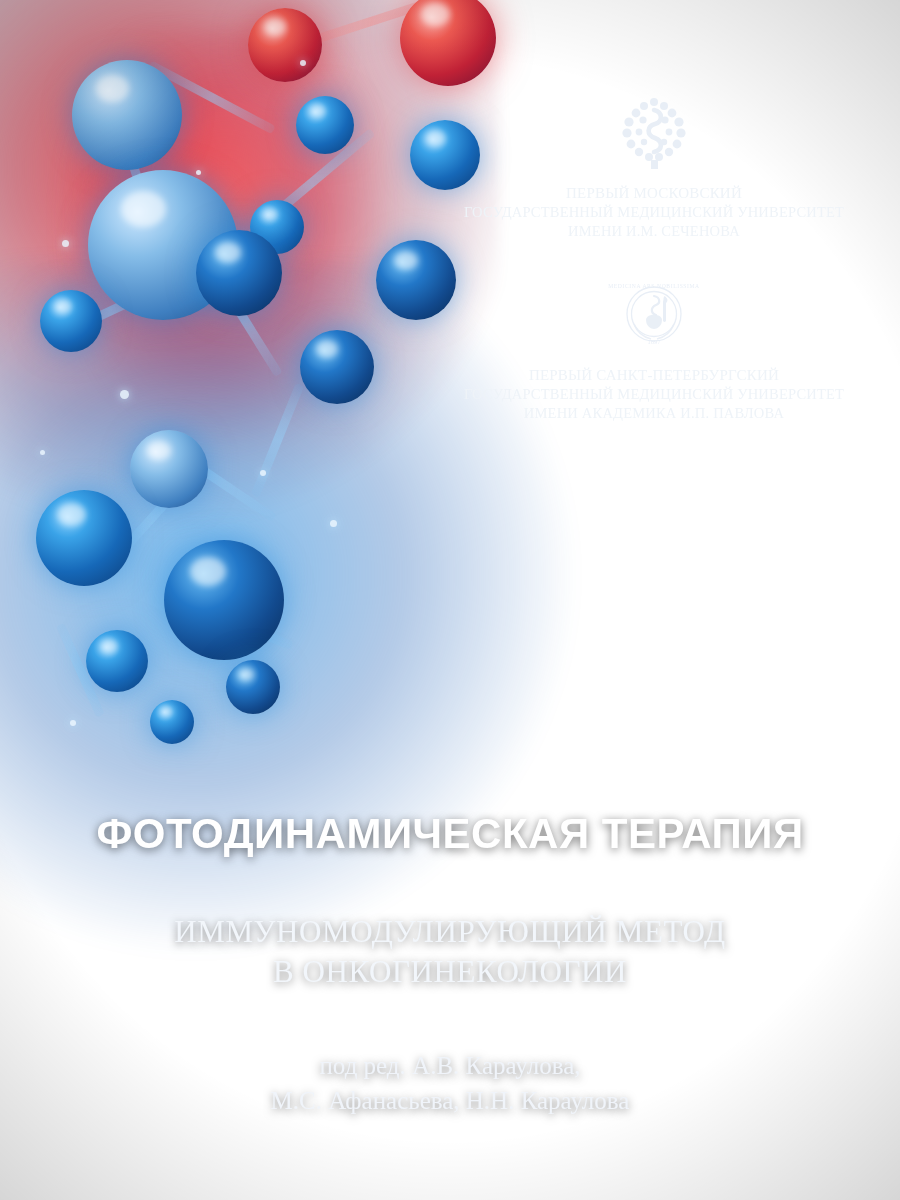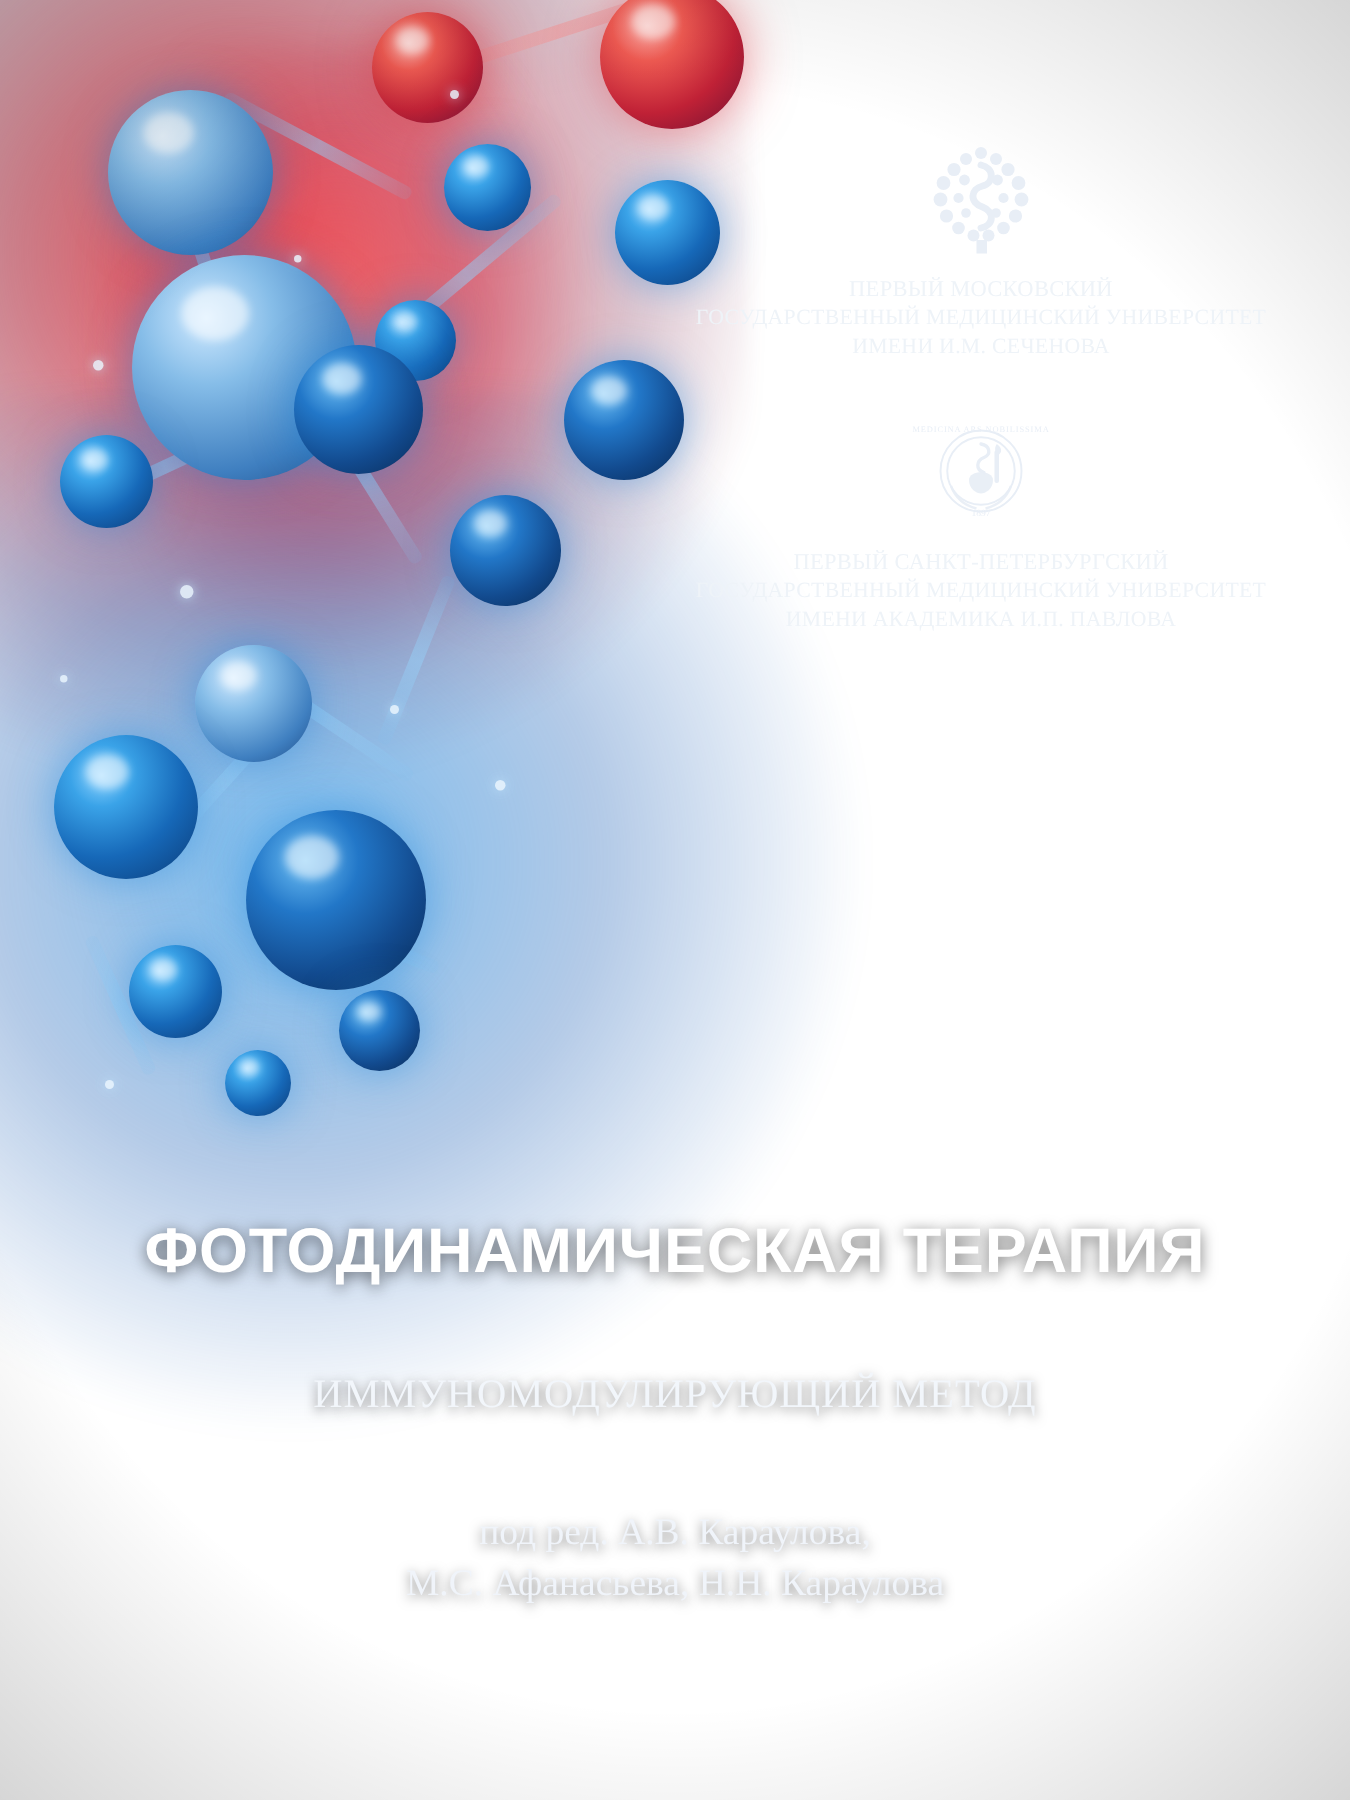--- a/index.html
+++ b/index.html
@@ -172,21 +172,21 @@
     font-weight: bold;
     font-size: 42px;
     letter-spacing: 0.5px;
     color: #ffffff;
     text-shadow: 0 2px 10px rgba(0,0,0,0.55);
     margin: 0;
     padding: 0 46px;
   }
   .subtitle {
     font-family: "Liberation Serif", serif;
-    font-size: 27px;
+    font-size: 31px;
     line-height: 1.28;
     margin-top: 54px;
     color: #f2f6fb;
     letter-spacing: 0.6px;
     text-shadow: 0 2px 8px rgba(0,0,0,0.5);
   }
   .editors {
     font-family: "Liberation Serif", serif;
     font-size: 25px;
     line-height: 1.38;
@@ -325,20 +325,21 @@
         <div>имени академика И.П. Павлова</div>
       </div>
     </div>
 
   </div>
 
   <div class="title-area">
     <h1 class="main-title">ФОТОДИНАМИЧЕСКАЯ ТЕРАПИЯ</h1>
     <div class="subtitle">
       <div>ИММУНОМОДУЛИРУЮЩИЙ МЕТОД</div>
+      <div>В ОНКОГИНЕКОЛОГИИ</div>
     </div>
     <div class="editors">
       <div>под ред. А.В. Караулова,</div>
       <div>М.С. Афанасьева, Н.Н. Караулова</div>
     </div>
   </div>
 
 </div>
 
 </body></html>

